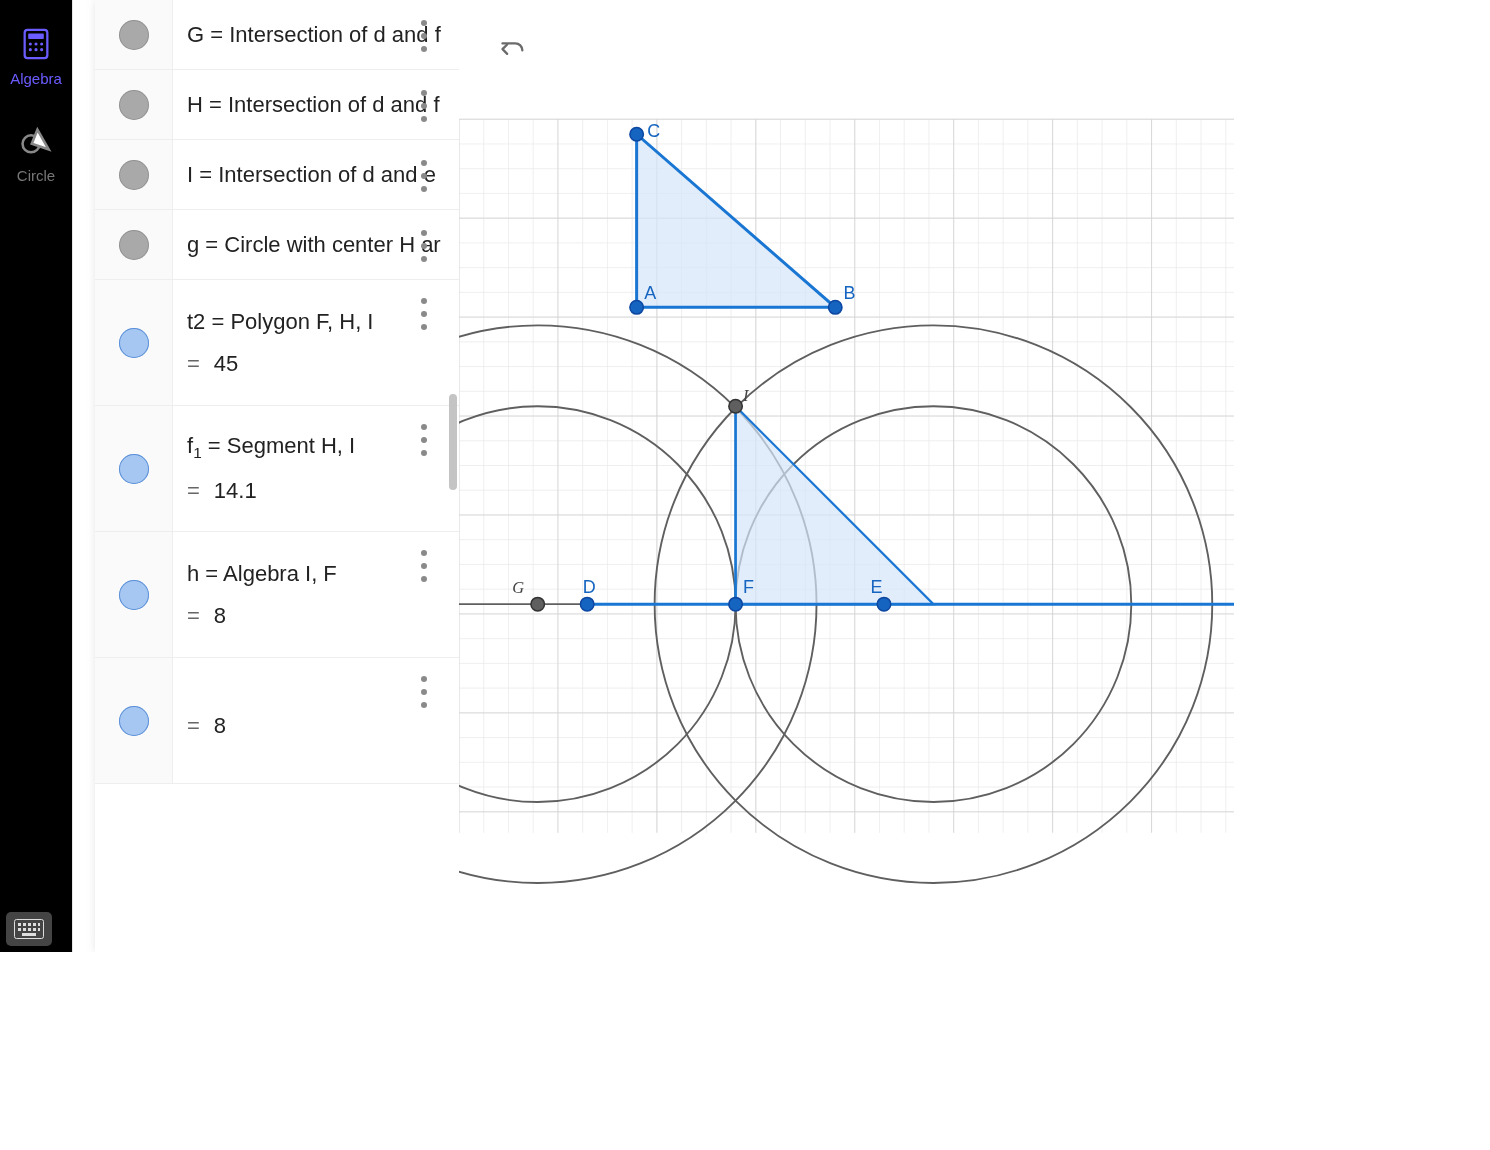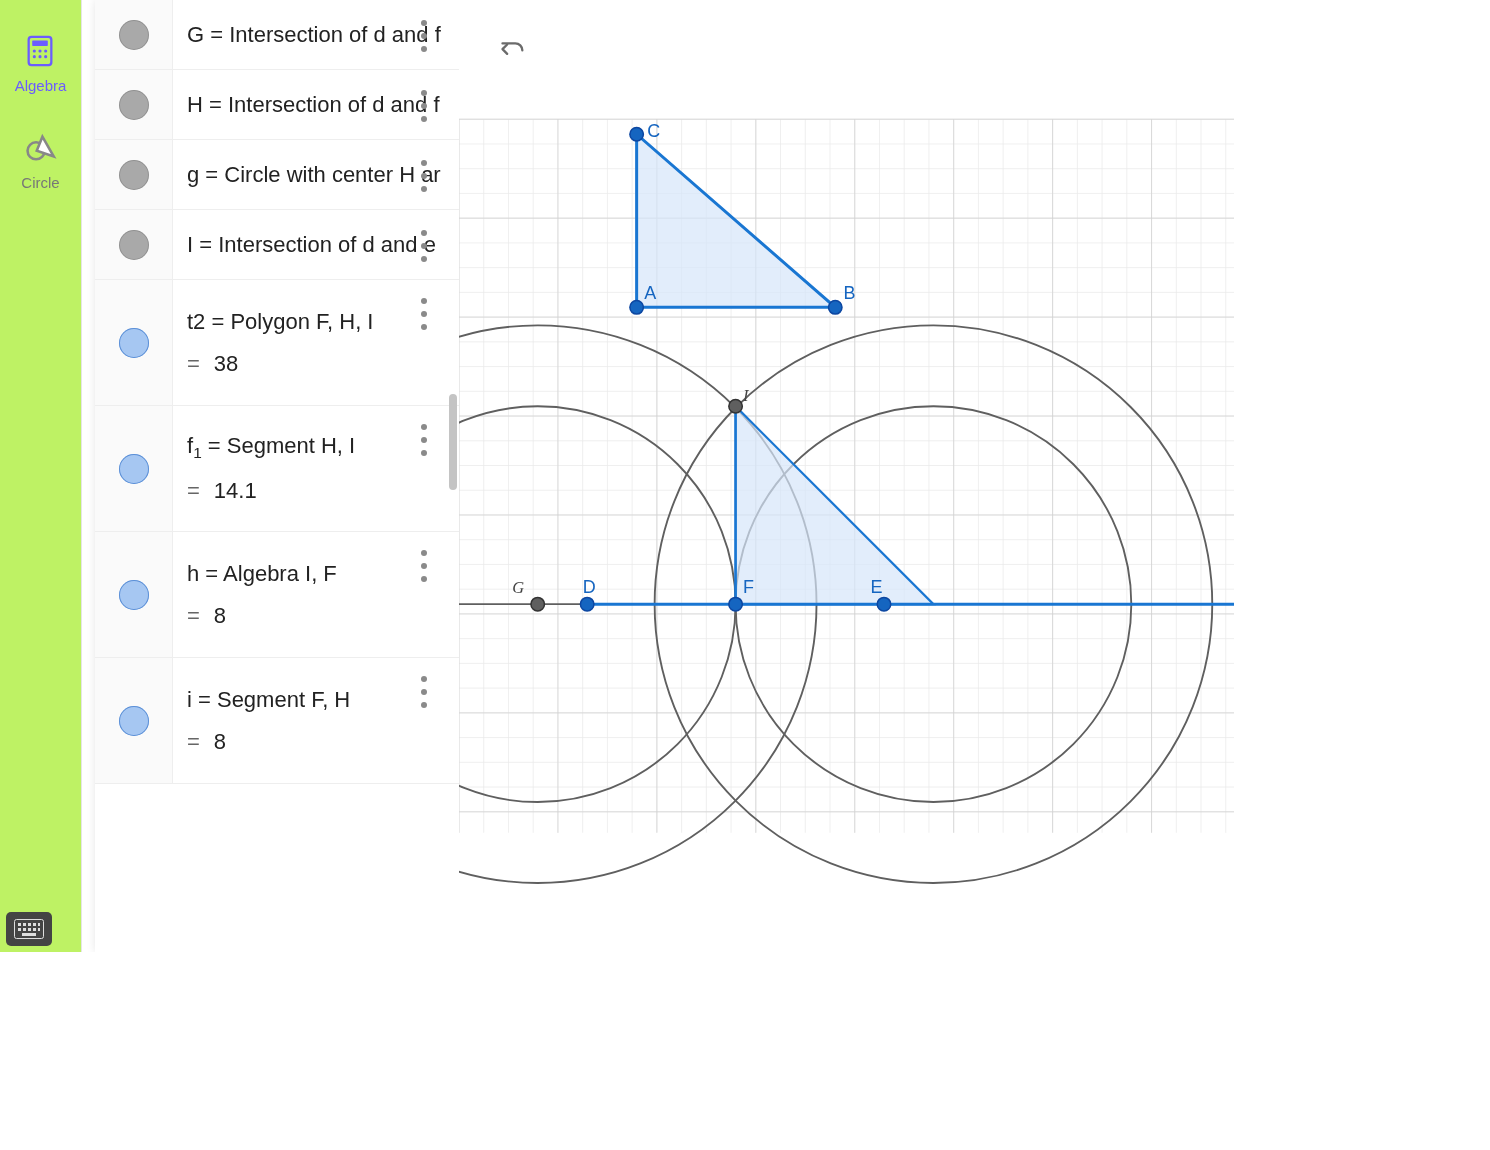--- a/index.html
+++ b/index.html
@@ -1,23 +1,23 @@
 <!DOCTYPE html>
 <html><head>
 <meta charset="utf-8">
 <style>
   * { box-sizing: border-box; }
   html, body { margin: 0; padding: 0; font-family: Arial, Helvetica, sans-serif; background: #fff; }
   body { width: 1234px; height: 952px; position: relative; overflow: hidden; }
 
   
   .left-nav {
-    position: absolute; left: 0; top: 0; width: 82px; height: 100%;
-    background: #bef264; border-right: 1px solid #e5e5e5; display: flex; flex-direction: column;
-    align-items: center; padding-top: 29px;
+    position: absolute; left: 0; top: 0; width: 73px; height: 100%;
+    background: #000000; border-right: 1px solid #e5e5e5; display: flex; flex-direction: column;
+    align-items: center; padding-top: 22px;
   }
   .nav-item { display: flex; flex-direction: column; align-items: center; margin-bottom: 32px; cursor: pointer; }
   .nav-icon { width: 44px; height: 44px; display: flex; align-items: center; justify-content: center; }
   .nav-label { font-size: 15px; margin-top: 4px; color: #777; }
   .nav-active .nav-label { color: #6b5cff; }
 
   
   .algebra-panel {
     position: absolute; left: 95px; top: 0; width: 364px; height: 100%; background: #fff;
     box-shadow: 2px 0 10px rgba(0,0,0,.15);
@@ -138,55 +138,55 @@
           <span></span>
           <span></span>
         </div>
       </div>
       <div class="algebra-row">
         <div class="toggle-col">
           <div class="toggle-dot"></div>
         </div>
         <div class="content-col">
           <div class="expr-line">
+            <span>I = Intersection of d and e</span>
+          </div>
+        </div>
+        <div class="row-menu" style="top: 20px;">
+          <span></span>
+          <span></span>
+          <span></span>
+        </div>
+      </div>
+      <div class="algebra-row">
+        <div class="toggle-col">
+          <div class="toggle-dot"></div>
+        </div>
+        <div class="content-col">
+          <div class="expr-line">
             <span>g = Circle with center H ar</span>
-          </div>
-        </div>
-        <div class="row-menu" style="top: 20px;">
-          <span></span>
-          <span></span>
-          <span></span>
-        </div>
-      </div>
-      <div class="algebra-row">
-        <div class="toggle-col">
-          <div class="toggle-dot"></div>
-        </div>
-        <div class="content-col">
-          <div class="expr-line">
-            <span>I = Intersection of d and e</span>
           </div>
         </div>
         <div class="row-menu" style="top: 20px;">
           <span></span>
           <span></span>
           <span></span>
         </div>
       </div>
       <div class="algebra-row tall">
         <div class="toggle-col">
           <div class="toggle-dot blue"></div>
         </div>
         <div class="content-col">
           <div class="expr-line">
             <span>t2 = Polygon F, H, I</span>
           </div>
           <div class="val-line">
             <span class="eq-sign">=</span>
-            <span>38</span>
+            <span>45</span>
           </div>
         </div>
         <div class="row-menu" style="top: 18px;">
           <span></span>
           <span></span>
           <span></span>
         </div>
       </div>
       <div class="algebra-row tall">
         <div class="toggle-col">
@@ -224,23 +224,20 @@
           <span></span>
           <span></span>
           <span></span>
         </div>
       </div>
       <div class="algebra-row tall">
         <div class="toggle-col">
           <div class="toggle-dot blue"></div>
         </div>
         <div class="content-col">
-          <div class="expr-line">
-            <span>i = Segment F, H</span>
-          </div>
           <div class="val-line">
             <span class="eq-sign">=</span>
             <span>8</span>
           </div>
         </div>
         <div class="row-menu" style="top: 18px;">
           <span></span>
           <span></span>
           <span></span>
         </div>

